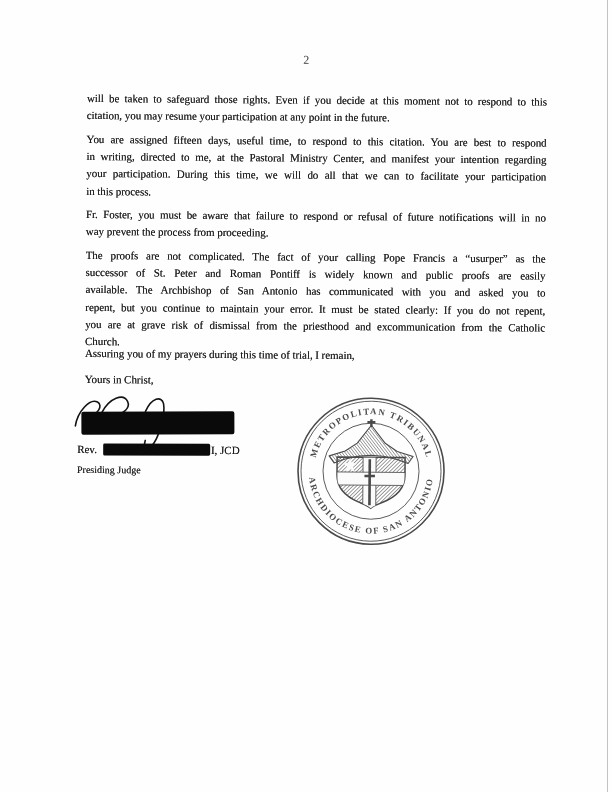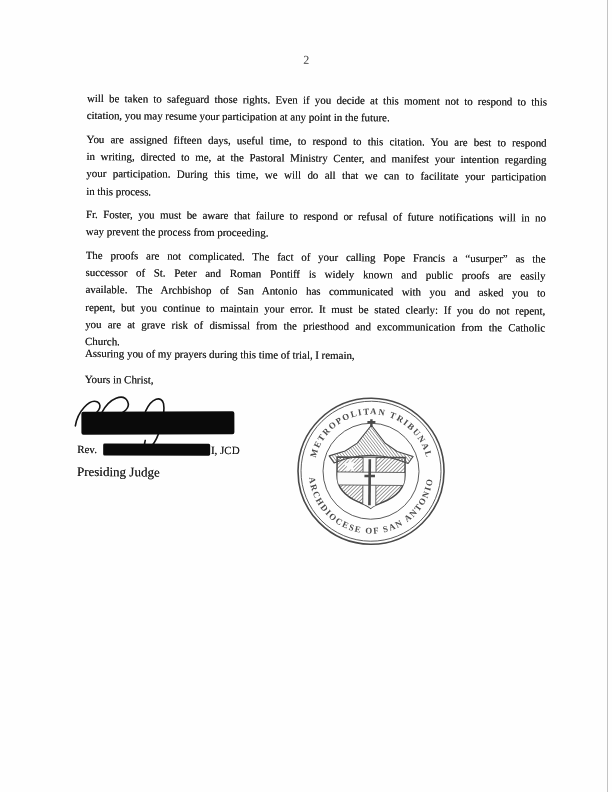--- a/index.html
+++ b/index.html
@@ -37,21 +37,21 @@
   .rev-line{
     position:absolute; left:80px; top:442px; font-size:11px; line-height:15px;
     text-shadow:0 0 0.4px rgba(25,25,25,0.75); white-space:nowrap;
   }
   .name-redaction{
     display:inline-block; width:107px; height:12px; background:var(--redaction);
     border-radius:1.5px; margin-left:6px; margin-right:1px;
     vertical-align:-2px; transform:rotate(-0.3deg);
   }
   .title-line{
-    position:absolute; left:80px; top:464px; font-size:13px;
+    position:absolute; left:80px; top:464px; font-size:10px;
     text-shadow:0 0 0.4px rgba(25,25,25,0.75);
   }
   .seal-svg{position:absolute; left:296px; top:391px; width:156px; height:156px; color:var(--seal);}
   .seal-ring{fill:none; stroke:var(--seal);}
   .seal-text{
     font-family:"Liberation Serif","DejaVu Serif",serif; font-size:8.8px; font-weight:bold;
     letter-spacing:1.5px; fill:var(--seal);
   }
   .crest-stroke{stroke:var(--seal);}
   .edge-line{position:absolute; left:607px; top:0; width:1px; height:792px; background:var(--scan_line);}

